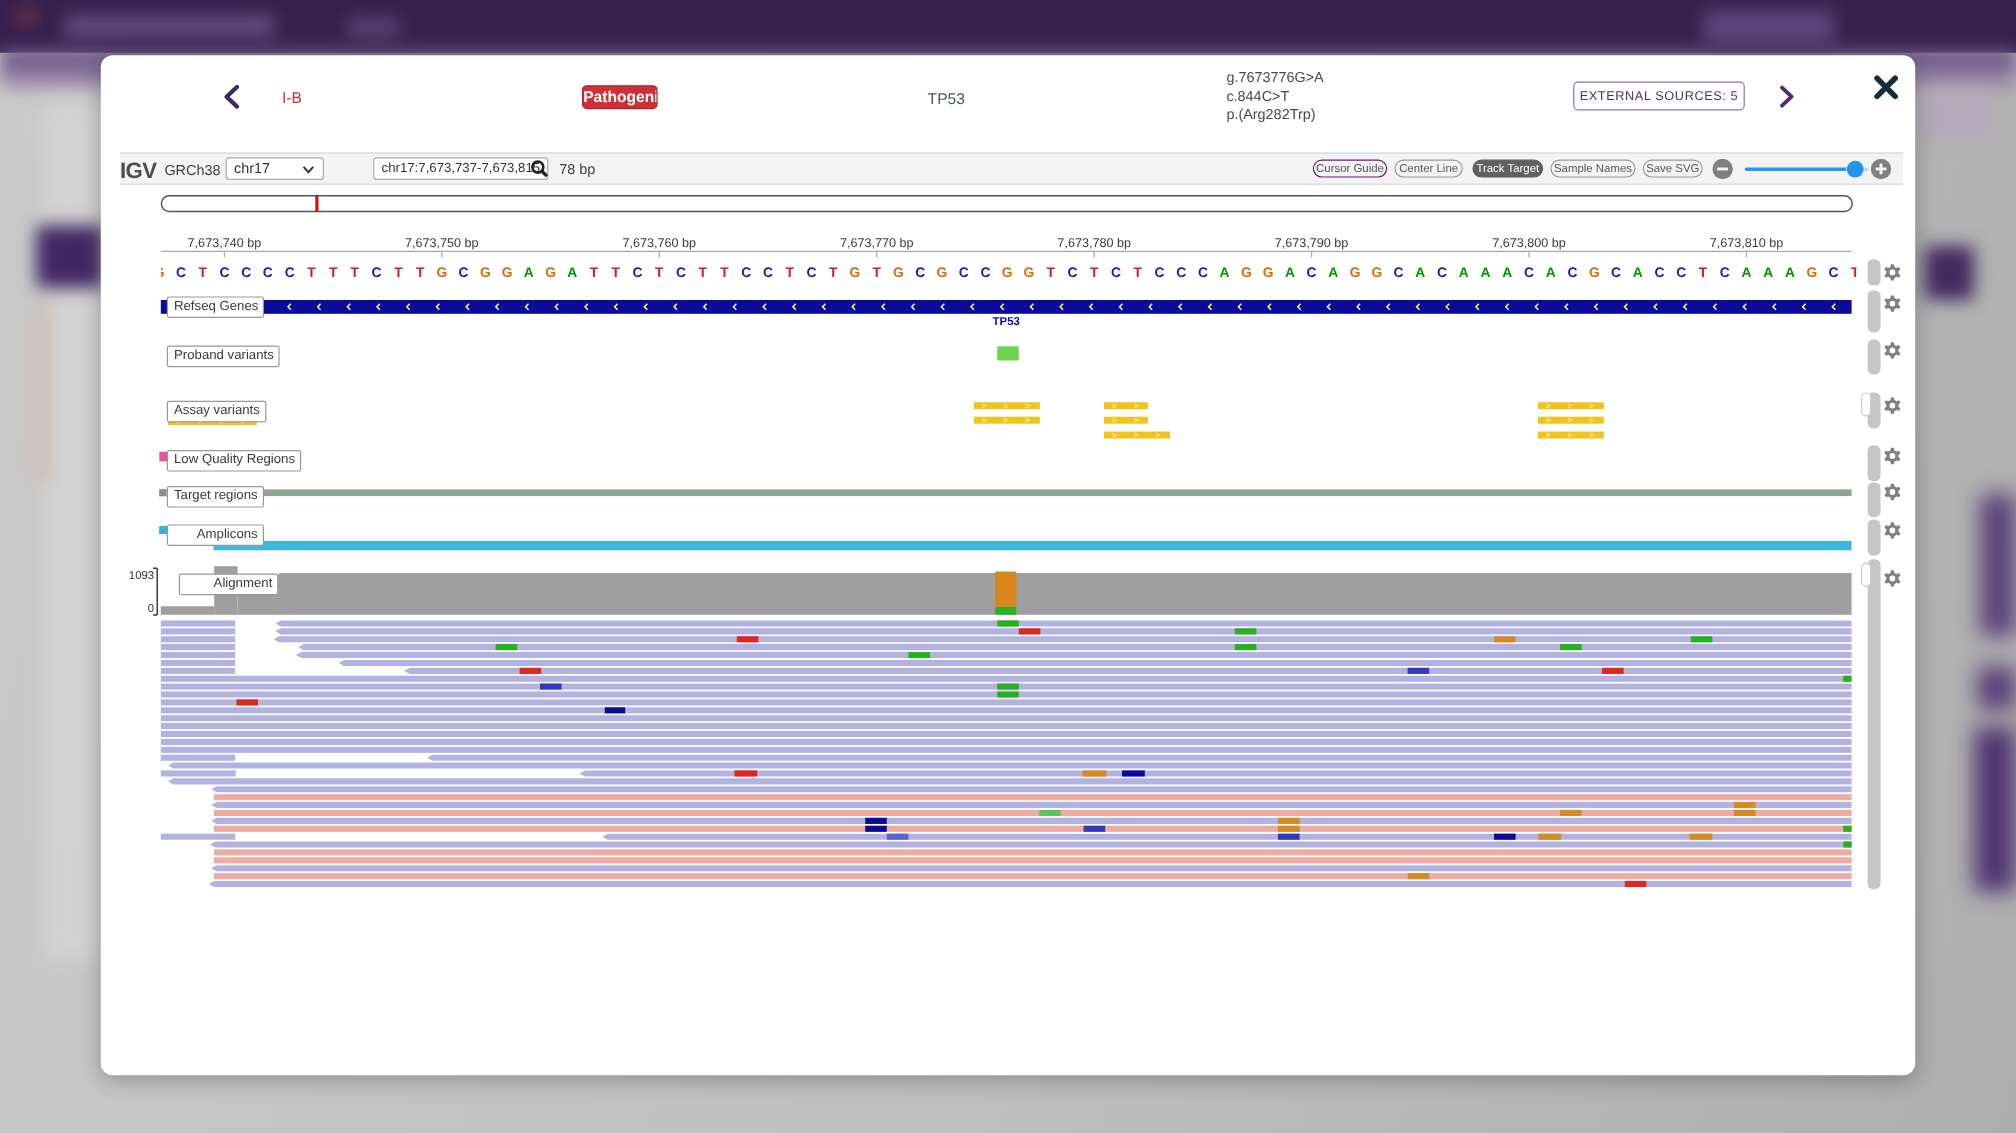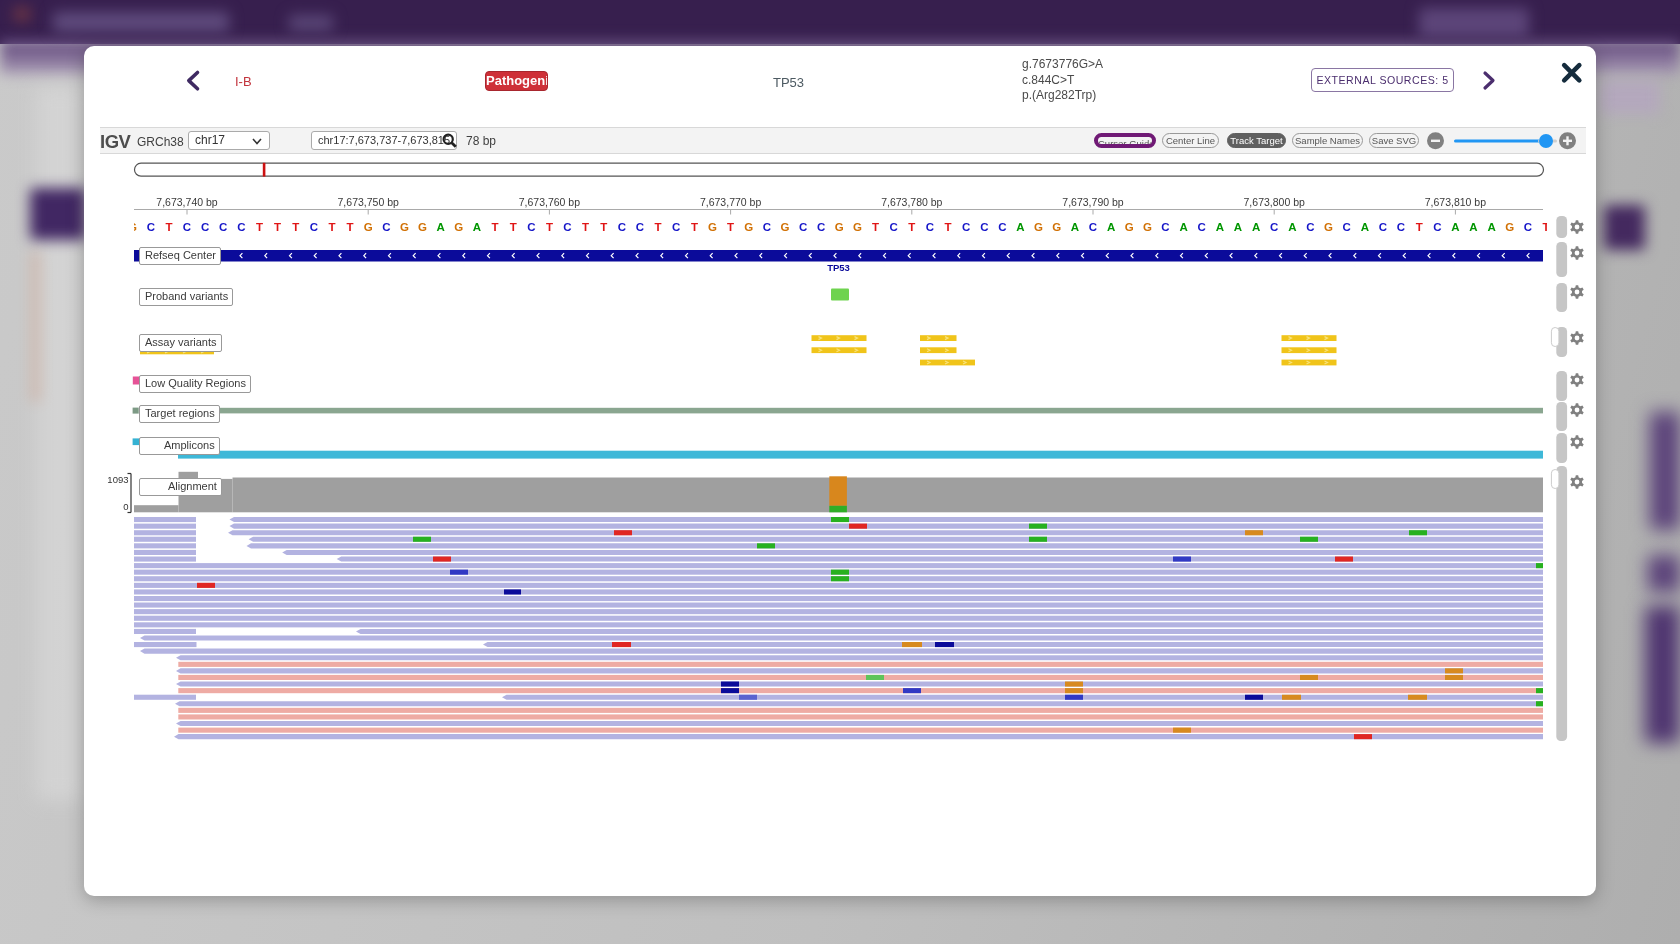--- a/index.html
+++ b/index.html
@@ -54,21 +54,21 @@
 <svg class="abs" style="left:252px;top:138px;" width="12" height="8">
     <path d="M 1 1 L 5 5.5 L 9 1" stroke="#333" stroke-width="1.6" fill="none"></path>
   </svg>
 <div class="abs nw" style="left:290px;top:131px;width:146px;height:19px;background:#fff;border:1px solid #aaa;border-radius:3px;
      font-size:11px;color:#333;line-height:17px;padding-left:6px;margin-left:21px;">chr17:7,673,737-7,673,815</div>
 <svg class="abs" style="left:441px;top:132px;" width="18" height="18">
   <circle cx="7.2" cy="7.2" r="4.6" stroke="#222" stroke-width="2.2" fill="none"></circle>
   <line x1="10.7" y1="10.7" x2="14.8" y2="14.8" stroke="#222" stroke-width="2.8"></line>
 </svg>
 <div class="abs" style="left:466px;top:134px;font-size:12px;color:#3f3f3f;">78 bp</div>
-<div class="abs nw" style="left:1094px;top:133px;width:62px;height:15px;background:#f3f3f3;border:4px solid #701a75;border-radius:8px;font-size:9.5px;color:#555;text-align:center;line-height:13.5px;">Cursor Guide</div>
+<div class="abs nw" style="left:1094px;top:133px;width:62px;height:15px;background:#f3f3f3;border:1px solid #701a75;border-radius:8px;font-size:9.5px;color:#555;text-align:center;line-height:13.5px;">Cursor Guide</div>
 <div class="abs nw" style="left:1162px;top:133px;width:57px;height:15px;background:#f3f3f3;border:1px solid #999;border-radius:8px;font-size:9.5px;color:#555;text-align:center;line-height:13.5px;">Center Line</div>
 <div class="abs nw" style="left:1227px;top:133px;width:59px;height:15px;background:#606060;border:1px solid #606060;border-radius:8px;font-size:9.5px;color:#fff;text-align:center;line-height:14px;">Track Target</div>
 <div class="abs nw" style="left:1292px;top:133px;width:71px;height:15px;background:#f3f3f3;border:1px solid #999;border-radius:8px;font-size:9.5px;color:#555;text-align:center;line-height:13.5px;">Sample Names</div>
 <div class="abs nw" style="left:1369px;top:133px;width:50px;height:15px;background:#f3f3f3;border:1px solid #999;border-radius:8px;font-size:9.5px;color:#555;text-align:center;line-height:13.5px;">Save SVG</div>
 <svg class="abs" style="left:1427px;top:132px;" width="160" height="20">
   <circle cx="8.5" cy="8.8" r="8.5" fill="#808080"></circle>
     <rect x="4" y="7.6" width="9" height="2.4" fill="#f3f3f3"></rect>
   <rect x="27" y="7.6" width="86" height="3" rx="1.5" fill="#2196f3"></rect>
   <rect x="111" y="7.6" width="19" height="3" rx="1.5" fill="#cfcfcf"></rect>
   <circle cx="119" cy="9" r="7" fill="#2196f3"></circle>
@@ -407,19 +407,19 @@
       <path fill="#808080" d="M -1.2,-6.5 L 1.2,-6.5 L 1.7,-4.3 A 4.5 4.5 0 0 1 3.3,-3.4 L 5.5,-4.1 L 6.7,-2 L 5,-0.6 A 4.5 4.5 0 0 1 5,1.2 L 6.7,2.6 L 5.5,4.7 L 3.3,4 A 4.5 4.5 0 0 1 1.7,4.9 L 1.2,7.1 L -1.2,7.1 L -1.7,4.9 A 4.5 4.5 0 0 1 -3.3,4 L -5.5,4.7 L -6.7,2.6 L -5,1.2 A 4.5 4.5 0 0 1 -5,-0.6 L -6.7,-2 L -5.5,-4.1 L -3.3,-3.4 A 4.5 4.5 0 0 1 -1.7,-4.3 Z M 0,-2.1 A 2.4 2.4 0 1 0 0,2.7 A 2.4 2.4 0 1 0 0,-2.1 Z" fill-rule="evenodd"></path>
     </g>
 <g transform="translate(1577,441.7)">
       <path fill="#808080" d="M -1.2,-6.5 L 1.2,-6.5 L 1.7,-4.3 A 4.5 4.5 0 0 1 3.3,-3.4 L 5.5,-4.1 L 6.7,-2 L 5,-0.6 A 4.5 4.5 0 0 1 5,1.2 L 6.7,2.6 L 5.5,4.7 L 3.3,4 A 4.5 4.5 0 0 1 1.7,4.9 L 1.2,7.1 L -1.2,7.1 L -1.7,4.9 A 4.5 4.5 0 0 1 -3.3,4 L -5.5,4.7 L -6.7,2.6 L -5,1.2 A 4.5 4.5 0 0 1 -5,-0.6 L -6.7,-2 L -5.5,-4.1 L -3.3,-3.4 A 4.5 4.5 0 0 1 -1.7,-4.3 Z M 0,-2.1 A 2.4 2.4 0 1 0 0,2.7 A 2.4 2.4 0 1 0 0,-2.1 Z" fill-rule="evenodd"></path>
     </g>
 <g transform="translate(1577,481.7)">
       <path fill="#808080" d="M -1.2,-6.5 L 1.2,-6.5 L 1.7,-4.3 A 4.5 4.5 0 0 1 3.3,-3.4 L 5.5,-4.1 L 6.7,-2 L 5,-0.6 A 4.5 4.5 0 0 1 5,1.2 L 6.7,2.6 L 5.5,4.7 L 3.3,4 A 4.5 4.5 0 0 1 1.7,4.9 L 1.2,7.1 L -1.2,7.1 L -1.7,4.9 A 4.5 4.5 0 0 1 -3.3,4 L -5.5,4.7 L -6.7,2.6 L -5,1.2 A 4.5 4.5 0 0 1 -5,-0.6 L -6.7,-2 L -5.5,-4.1 L -3.3,-3.4 A 4.5 4.5 0 0 1 -1.7,-4.3 Z M 0,-2.1 A 2.4 2.4 0 1 0 0,2.7 A 2.4 2.4 0 1 0 0,-2.1 Z" fill-rule="evenodd"></path>
     </g>
 </svg>
 
-<div class="lbl" style="left:139px;top:247px;">Refseq Center</div>
+<div class="lbl" style="left:139px;top:247px;">Refseq Genes</div>
 <div class="lbl" style="left:139px;top:288px;">Proband variants</div>
 <div class="lbl" style="left:139px;top:334px;">Assay variants</div>
 <div class="lbl" style="left:139px;top:375px;">Low Quality Regions</div>
 <div class="lbl" style="left:139px;top:405px;">Target regions</div>
 <div class="lbl" style="left:139px;top:437px;padding-left:24px;">Amplicons</div>
-<div class="lbl" style="left:139px;top:478px;padding-left:28px;">Alignment</div>
+<div class="lbl" style="left:149px;top:478px;padding-left:28px;">Alignment</div>
 
 </body></html>

